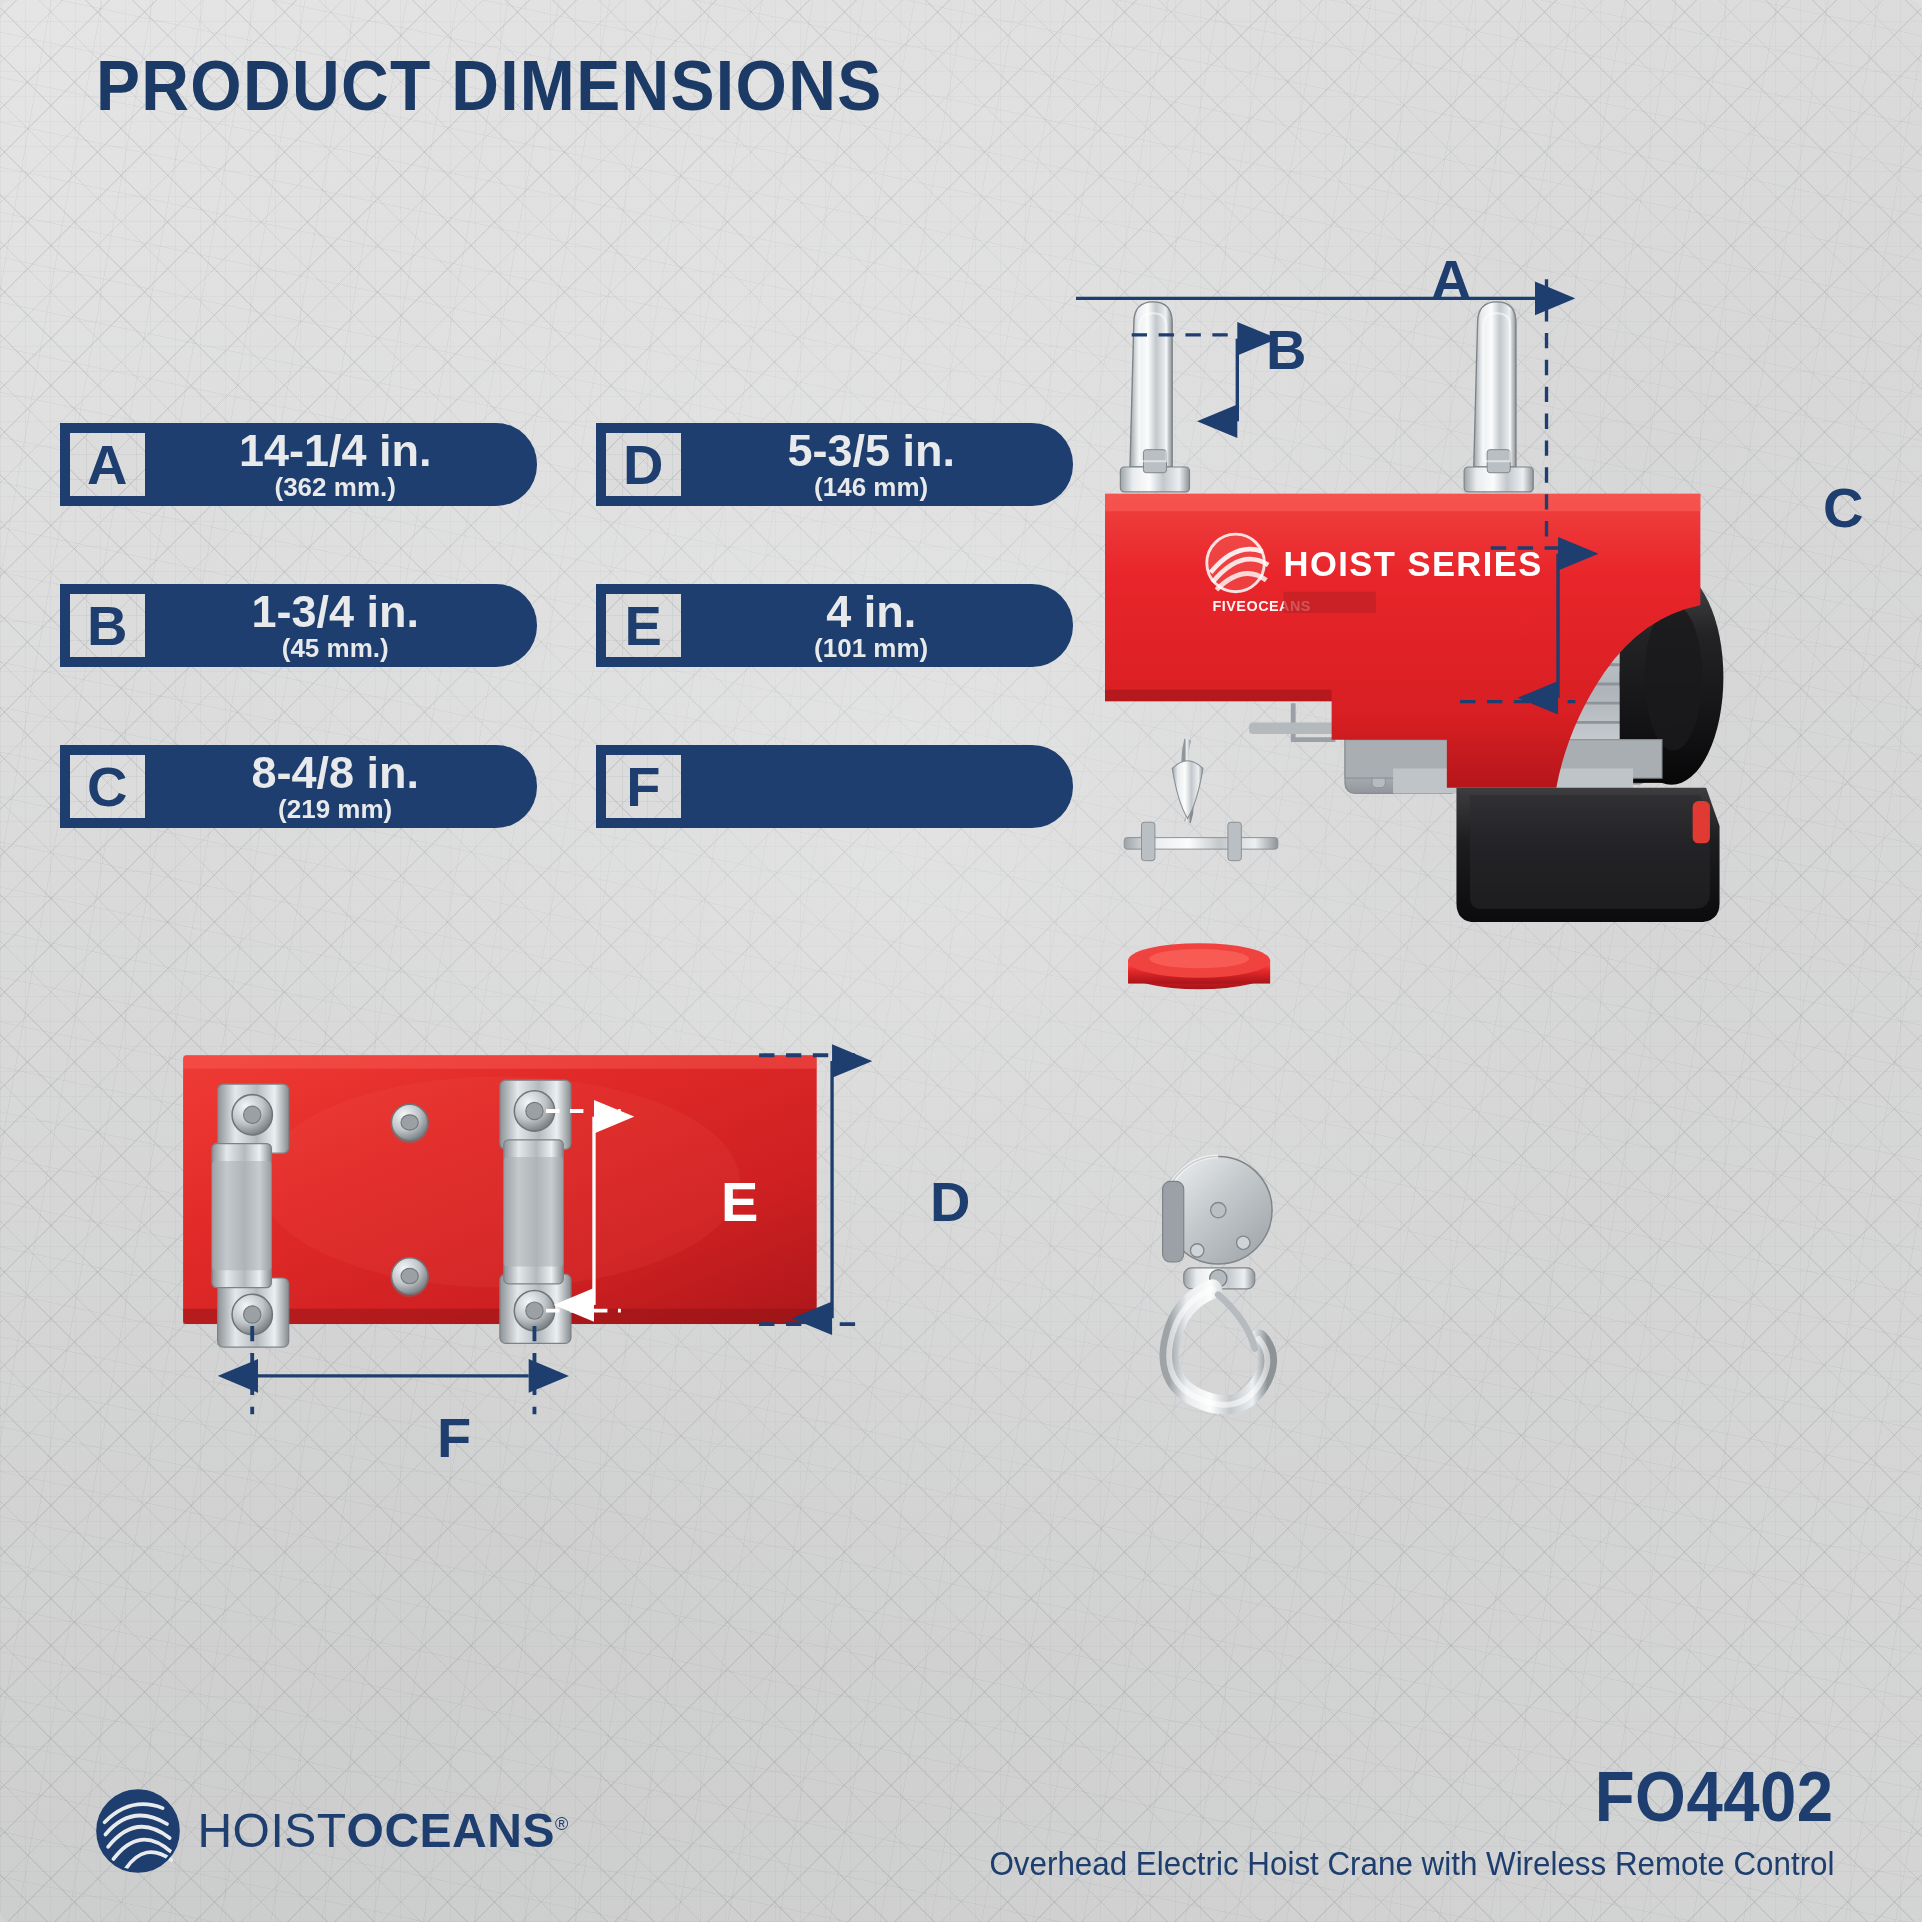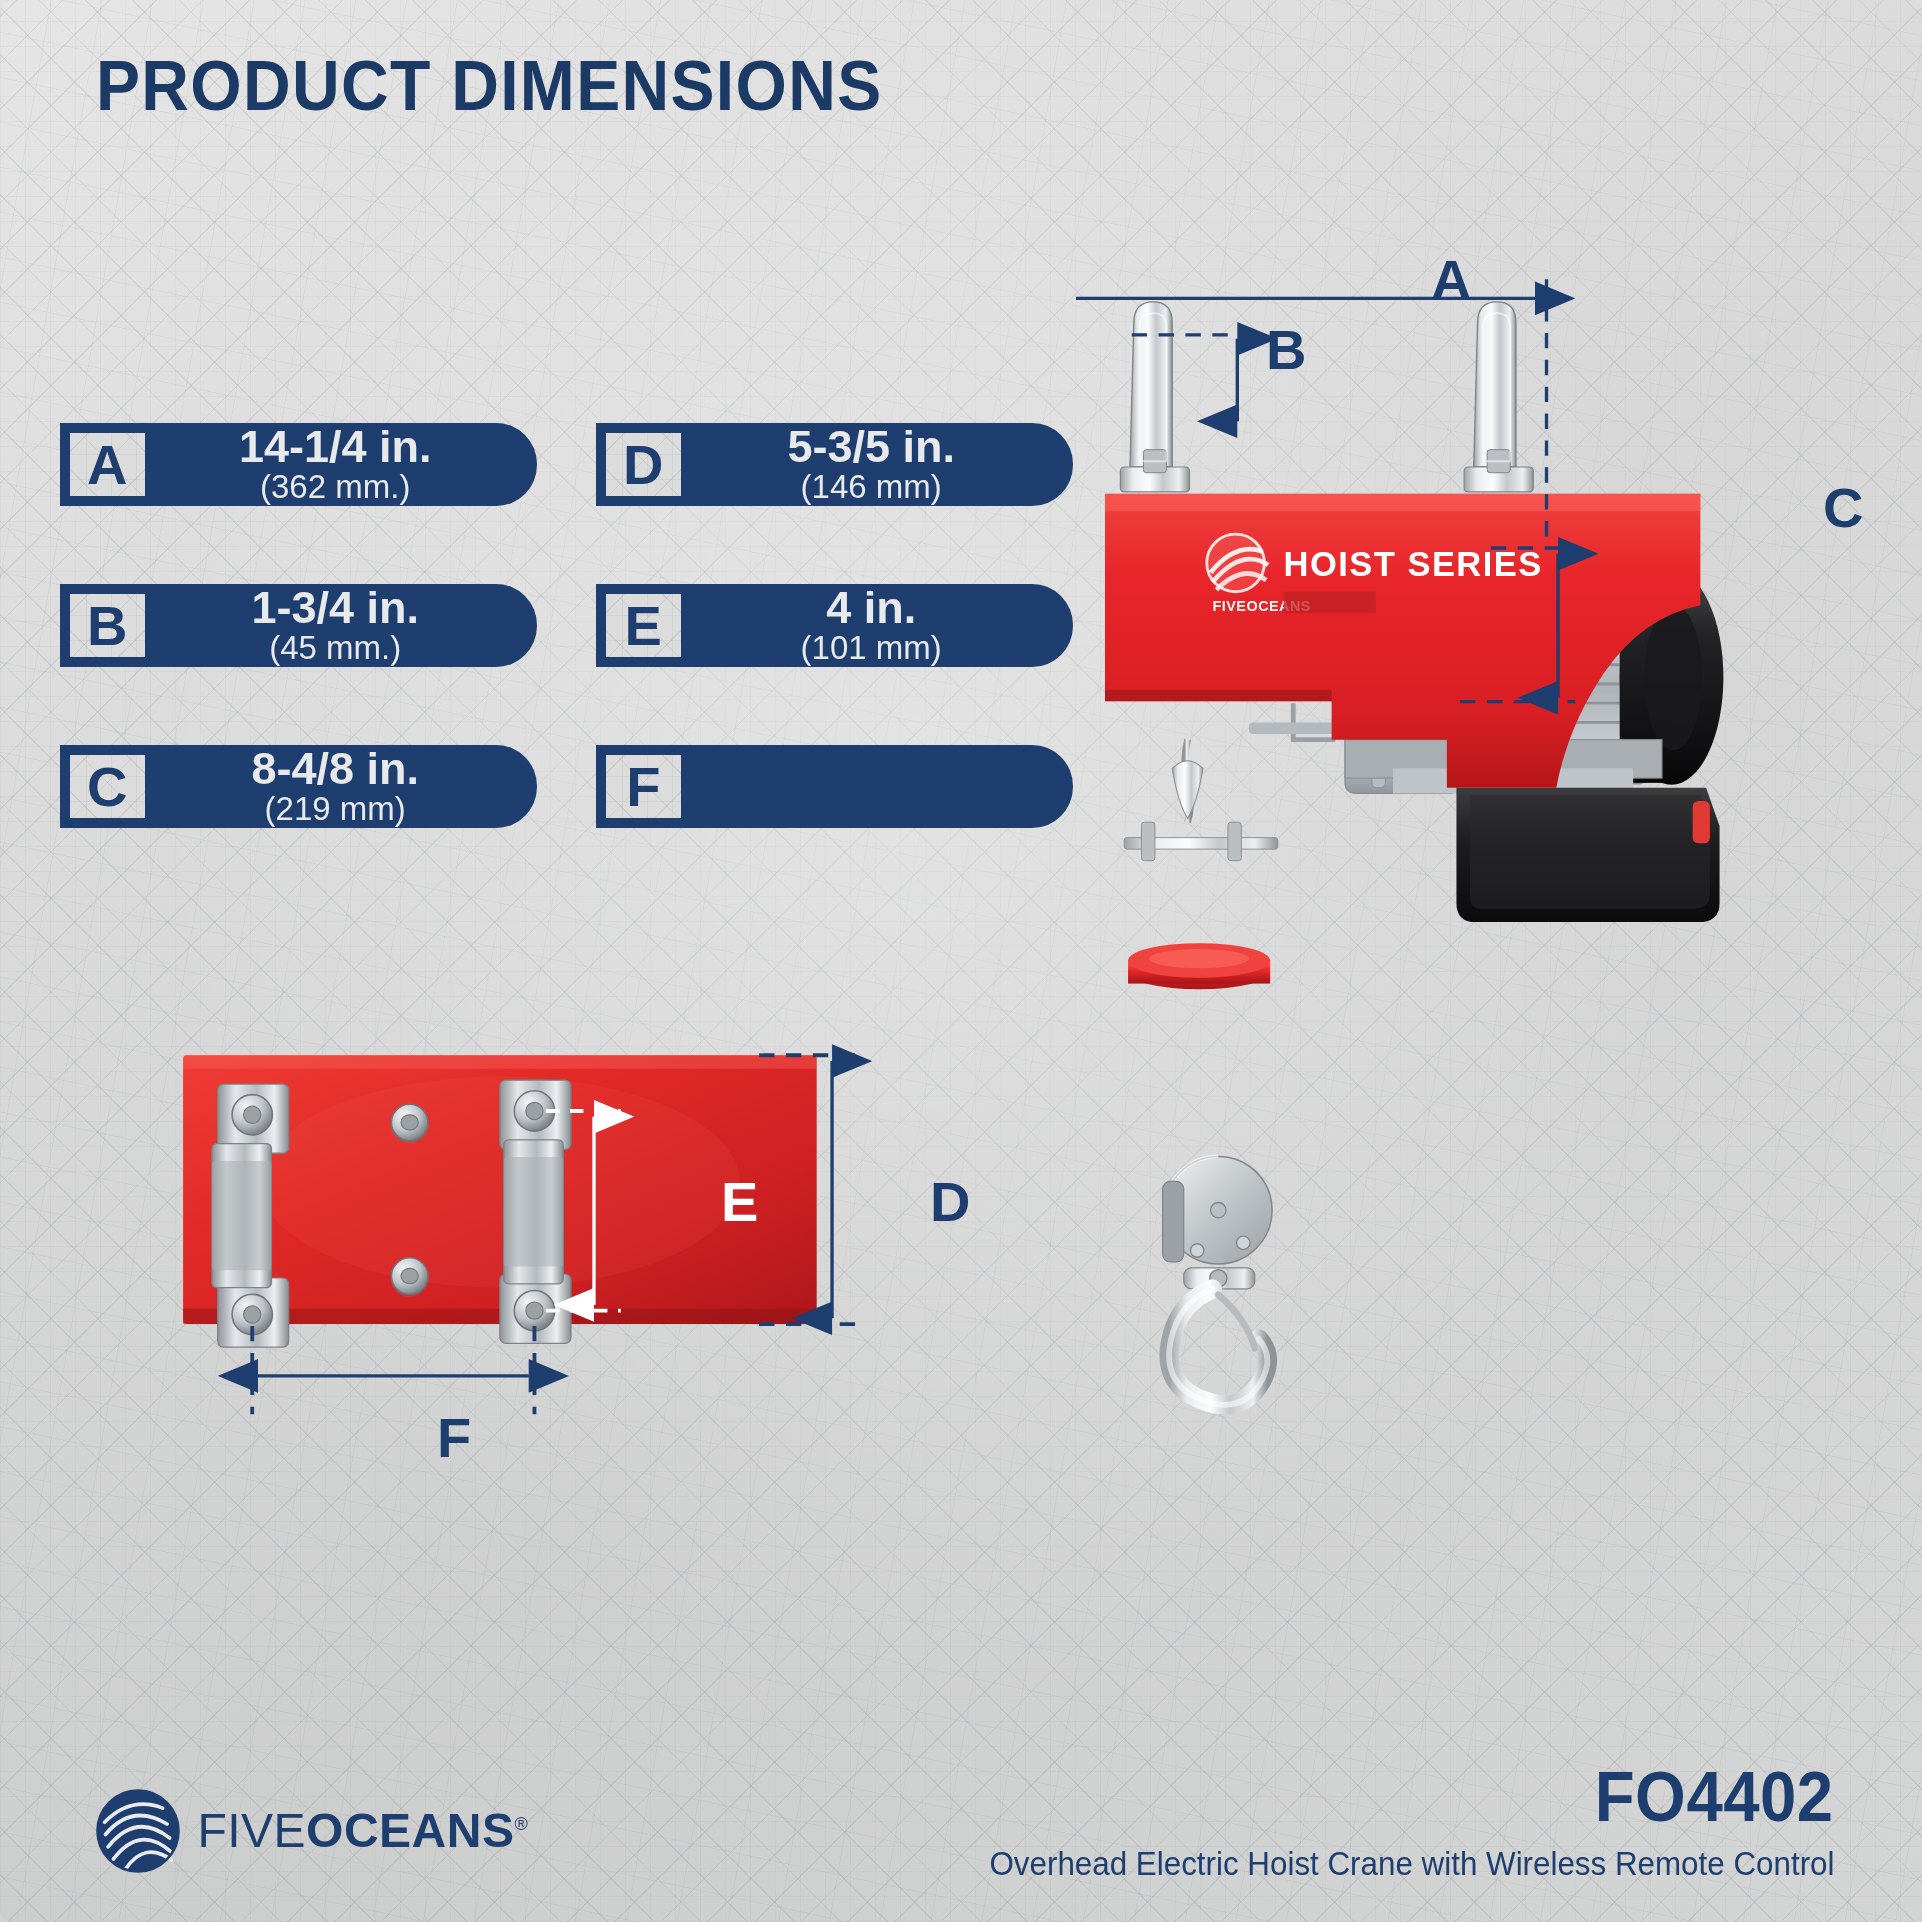--- a/index.html
+++ b/index.html
@@ -59,21 +59,21 @@
   }
   .badge .box span{
     position:relative;z-index:2;
     font-size:56px;font-weight:700;color:#1d3e6e;line-height:1;
   }
   .badge .val{
     flex:1;display:flex;flex-direction:column;align-items:center;justify-content:center;
     color:#e8e9ea;padding:0 25px 0 9.6px;
   }
   .badge .val .l1{font-size:45px;font-weight:700;line-height:1.02;white-space:nowrap;}
-  .badge .val .l2{font-size:33px;font-weight:400;line-height:1.06;white-space:nowrap;}
+  .badge .val .l2{font-size:26px;font-weight:700;line-height:1.06;white-space:nowrap;}
 
   
   .dimletter{position:absolute;font-size:56px;font-weight:700;color:#1d3e6e;line-height:1;}
   .dimletter.white{color:#ffffff;}
 
   
   #logo-wrap{position:absolute;left:94px;top:1787px;display:flex;align-items:center;gap:15.4px;}
   #logo-mark{width:88px;height:88px;flex:0 0 88px;}
   #logo-type{font-size:48px;color:#1d3e6e;letter-spacing:0.5px;line-height:1;white-space:nowrap;position:relative;}
   #logo-type .thin{font-weight:400;}
@@ -485,20 +485,20 @@
       <g fill="none" stroke="#e8eaec" stroke-width="4.2" stroke-linecap="round">
         <path d="M12 40 q30 -30 66 -16"></path>
         <path d="M13 54 q30 -36 70 -12"></path>
         <path d="M16 68 q32 -40 70 -10"></path>
         <path d="M22 82 q30 -40 66 -8"></path>
         <path d="M36 93 q22 -32 52 -10"></path>
       </g>
       <circle cx="50" cy="50" r="46" fill="none" stroke="#1d3e6e" stroke-width="3"></circle>
     </svg>
     <div id="logo-type">
-      <span class="thin">FIVE</span><span class="bold">OCEANS</span><span class="reg">®</span>
+      <span class="thin">HOIST</span><span class="bold">OCEANS</span><span class="reg">®</span>
     </div>
   </div>
 
   <div id="sku">FO4402</div>
   <div id="sku-desc">Overhead Electric Hoist Crane with Wireless Remote Control</div>
 </div>
 
 
 </body></html>

